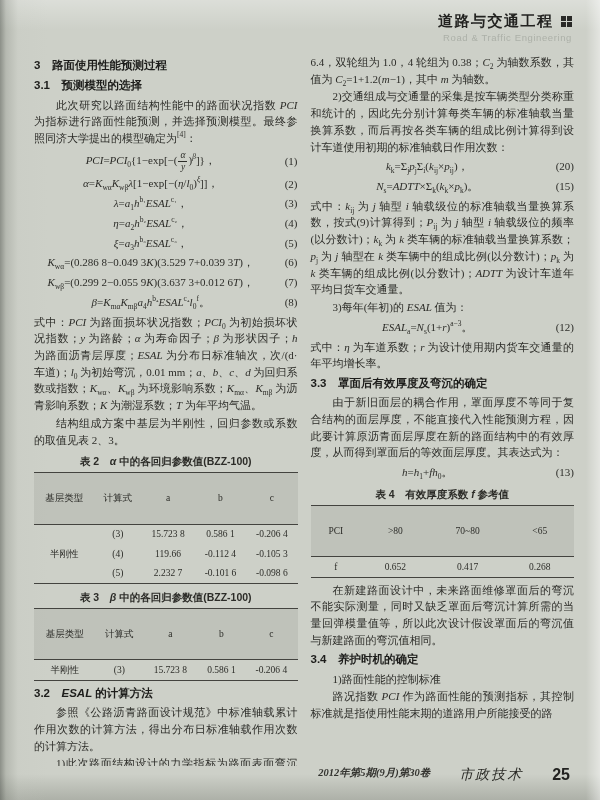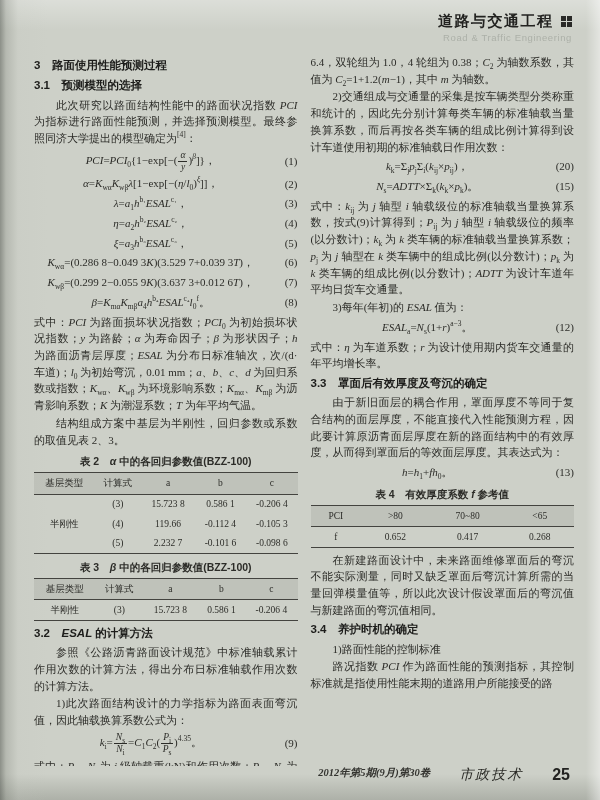--- a/index.html
+++ b/index.html
@@ -34,21 +34,21 @@
   .eq-num{width:30px;text-align:right;flex:none;}
   sup,sub{font-size:7.5px;line-height:0;}
   .frac{display:inline-flex;flex-direction:column;vertical-align:middle;text-align:center;
     font-size:9.5px;line-height:1.15;margin:0 1px;}
   .frac>span:first-child{border-bottom:1px solid #2c2c28;padding:0 2px;}
   .table-caption{font-family:"Liberation Sans","DejaVu Sans",sans-serif;font-weight:bold;
     text-align:center;font-size:10.5px;margin:6px 0 2px;}
   .data-table{width:100%;border-collapse:collapse;font-size:9.5px;margin:1px 0 4px;}
   .data-table thead tr{border-top:1.5px solid #43433f;border-bottom:.8px solid #43433f;background:rgba(70,75,65,.10);}
   .data-table tbody tr:last-child{border-bottom:1.5px solid #43433f;}
-  .data-table th{font-weight:normal;padding:3px 2px;text-align:center;}
+  .data-table th{font-weight:normal;padding:18px 2px;text-align:center;}
   .data-table td{padding:2.5px 2px;text-align:center;}
   .footer{position:absolute;bottom:16px;right:30px;display:flex;align-items:flex-start;gap:29px;}
   .footer-issue{font-size:10.5px;font-weight:bold;font-style:italic;color:#33332f;}
   .footer-journal{font-size:14px;font-weight:normal;font-style:italic;color:#2a2a26;letter-spacing:2px;}
   .footer-page{font-size:16px;font-weight:bold;color:#222220;font-family:"Liberation Sans",sans-serif;}
 </style>
 </head>
 <body>
 
 <div class="page">

